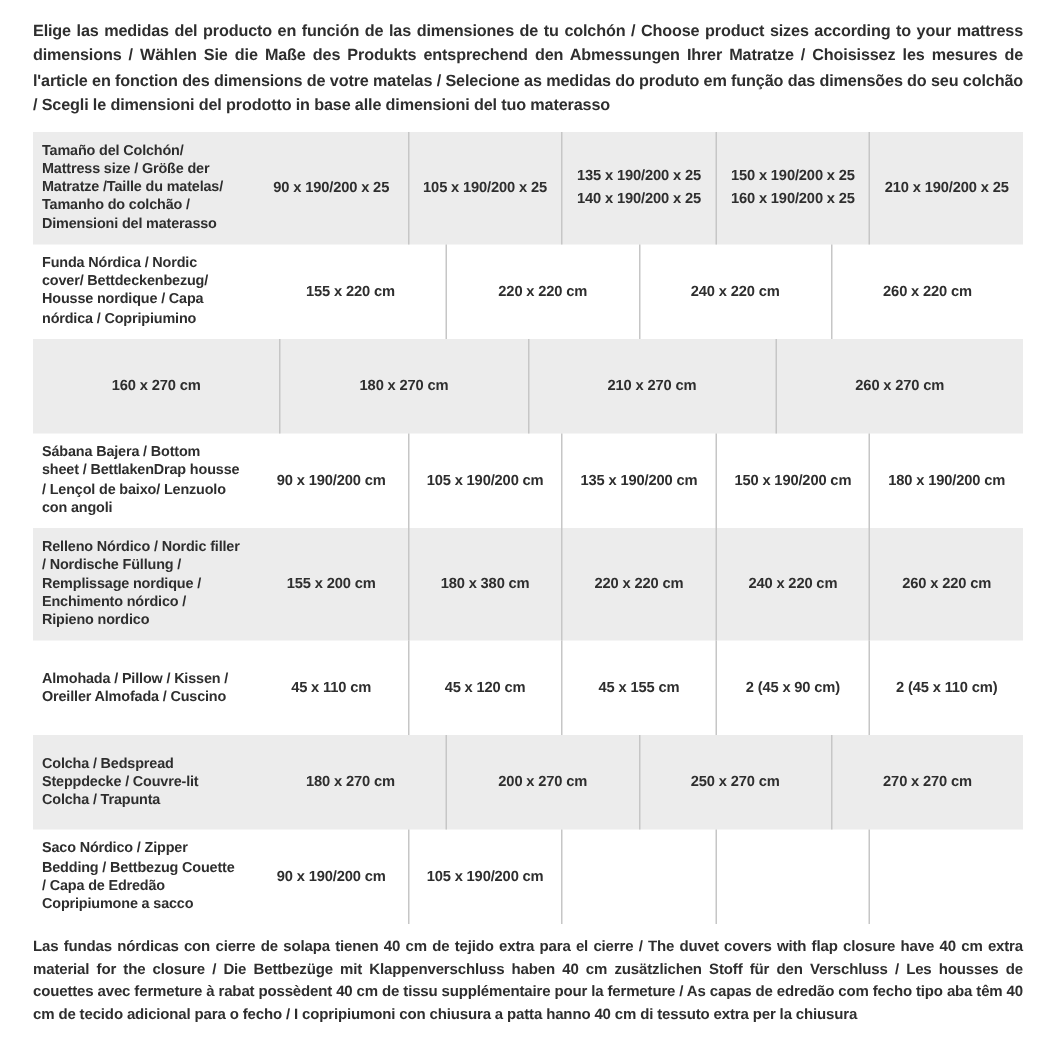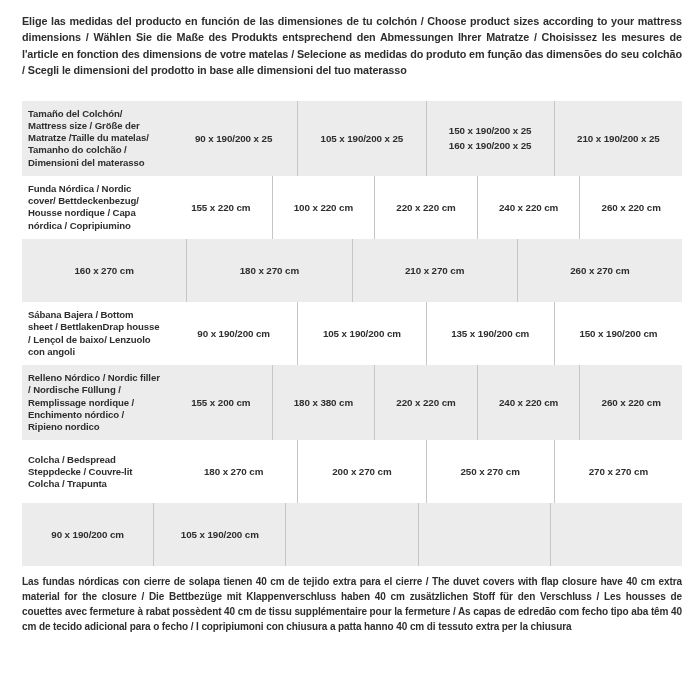--- a/index.html
+++ b/index.html
@@ -19,21 +19,21 @@
   .page {
     padding: 13px 18px 0 22px;
   }
   .intro {
     font-size: 10.8px;
     line-height: 1.52;
     text-align: justify;
     letter-spacing: -0.1px;
   }
   .size-table {
-    margin-top: 22px;
+    margin-top: 9px;
     width: 100%;
   }
   .t-row {
     display: flex;
     align-items: stretch;
     min-height: 63px;
   }
   .t-row:nth-child(odd) {
     background: #ececec;
   }
@@ -79,68 +79,79 @@
 <div class="page">
 
   <div class="intro">Elige las medidas del producto en función de las dimensiones de tu colchón / Choose product sizes according to your mattress dimensions / Wählen Sie die Maße des Produkts entsprechend den Abmessungen Ihrer Matratze / Choisissez les mesures de l'article en fonction des dimensions de votre matelas / Selecione as medidas do produto em função das dimensões do seu colchão / Scegli le dimensioni del prodotto in base alle dimensioni del tuo materasso</div>
 
   <div class="size-table">
 
     <div class="t-row">
       <div class="cell label">Tamaño del Colchón/ Mattress size / Größe der Matratze /Taille du matelas/ Tamanho do colchão / Dimensioni del materasso</div>
       <div class="cell val">90 x 190/200 x 25</div>
       <div class="cell val">105 x 190/200 x 25</div>
+      <div class="cell val">135 x 190/200 x 25
+140 x 190/200 x 25</div>
       <div class="cell val">150 x 190/200 x 25
 160 x 190/200 x 25</div>
       <div class="cell val">210 x 190/200 x 25</div>
     </div>
 
     <div class="t-row">
       <div class="cell label">Funda Nórdica / Nordic cover/ Bettdeckenbezug/ Housse nordique / Capa nórdica / Copripiumino</div>
       <div class="cell val">155 x 220 cm</div>
-      <div class="cell val">100 x 220 cm</div>
       <div class="cell val">220 x 220 cm</div>
       <div class="cell val">240 x 220 cm</div>
       <div class="cell val">260 x 220 cm</div>
     </div>
 
     <div class="t-row">
       <div class="cell val">160 x 270 cm</div>
       <div class="cell val">180 x 270 cm</div>
       <div class="cell val">210 x 270 cm</div>
       <div class="cell val">260 x 270 cm</div>
     </div>
 
     <div class="t-row">
       <div class="cell label">Sábana Bajera / Bottom sheet / BettlakenDrap housse / Lençol de baixo/ Lenzuolo con angoli</div>
       <div class="cell val">90 x 190/200 cm</div>
       <div class="cell val">105 x 190/200 cm</div>
       <div class="cell val">135 x 190/200 cm</div>
       <div class="cell val">150 x 190/200 cm</div>
+      <div class="cell val">180 x 190/200 cm</div>
     </div>
 
     <div class="t-row">
       <div class="cell label">Relleno Nórdico / Nordic filler / Nordische Füllung / Remplissage nordique / Enchimento nórdico / Ripieno nordico</div>
       <div class="cell val">155 x 200 cm</div>
       <div class="cell val">180 x 380 cm</div>
       <div class="cell val">220 x 220 cm</div>
       <div class="cell val">240 x 220 cm</div>
       <div class="cell val">260 x 220 cm</div>
     </div>
 
+    <div class="t-row">
+      <div class="cell label">Almohada / Pillow / Kissen / Oreiller Almofada / Cuscino</div>
+      <div class="cell val">45 x 110 cm</div>
+      <div class="cell val">45 x 120 cm</div>
+      <div class="cell val">45 x 155 cm</div>
+      <div class="cell val">2 (45 x 90 cm)</div>
+      <div class="cell val">2 (45 x 110 cm)</div>
+    </div>
 
     <div class="t-row">
       <div class="cell label">Colcha / Bedspread Steppdecke / Couvre-lit Colcha / Trapunta</div>
       <div class="cell val">180 x 270 cm</div>
       <div class="cell val">200 x 270 cm</div>
       <div class="cell val">250 x 270 cm</div>
       <div class="cell val">270 x 270 cm</div>
     </div>
 
     <div class="t-row">
+      <div class="cell label">Saco Nórdico / Zipper Bedding / Bettbezug Couette / Capa de Edredão Copripiumone a sacco</div>
       <div class="cell val">90 x 190/200 cm</div>
       <div class="cell val">105 x 190/200 cm</div>
       <div class="cell val"></div>
       <div class="cell val"></div>
       <div class="cell val"></div>
     </div>
 
   </div>
 
   <div class="footnote">Las fundas nórdicas con cierre de solapa tienen 40 cm de tejido extra para el cierre / The duvet covers with flap closure have 40 cm extra material for the closure / Die Bettbezüge mit Klappenverschluss haben 40 cm zusätzlichen Stoff für den Verschluss / Les housses de couettes avec fermeture à rabat possèdent 40 cm de tissu supplémentaire pour la fermeture / As capas de edredão com fecho tipo aba têm 40 cm de tecido adicional para o fecho / I copripiumoni con chiusura a patta hanno 40 cm di tessuto extra per la chiusura</div>

